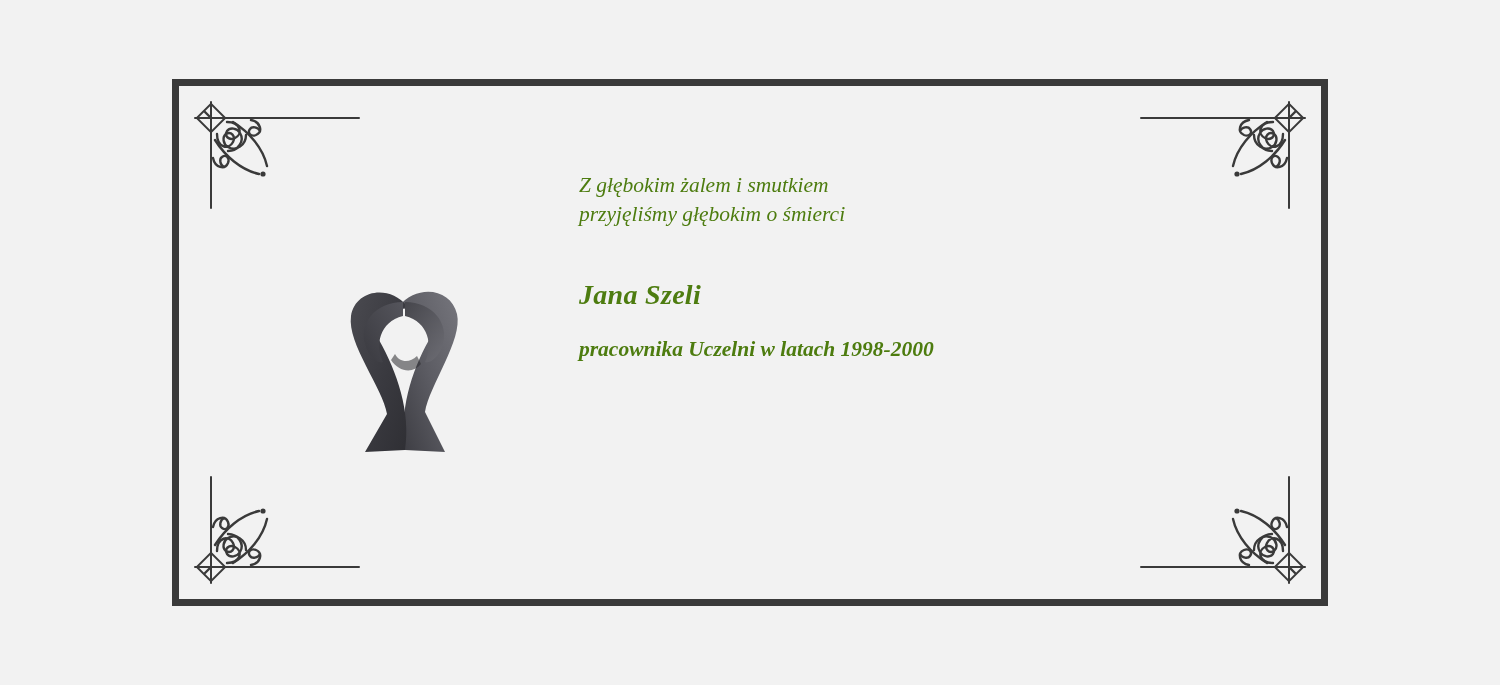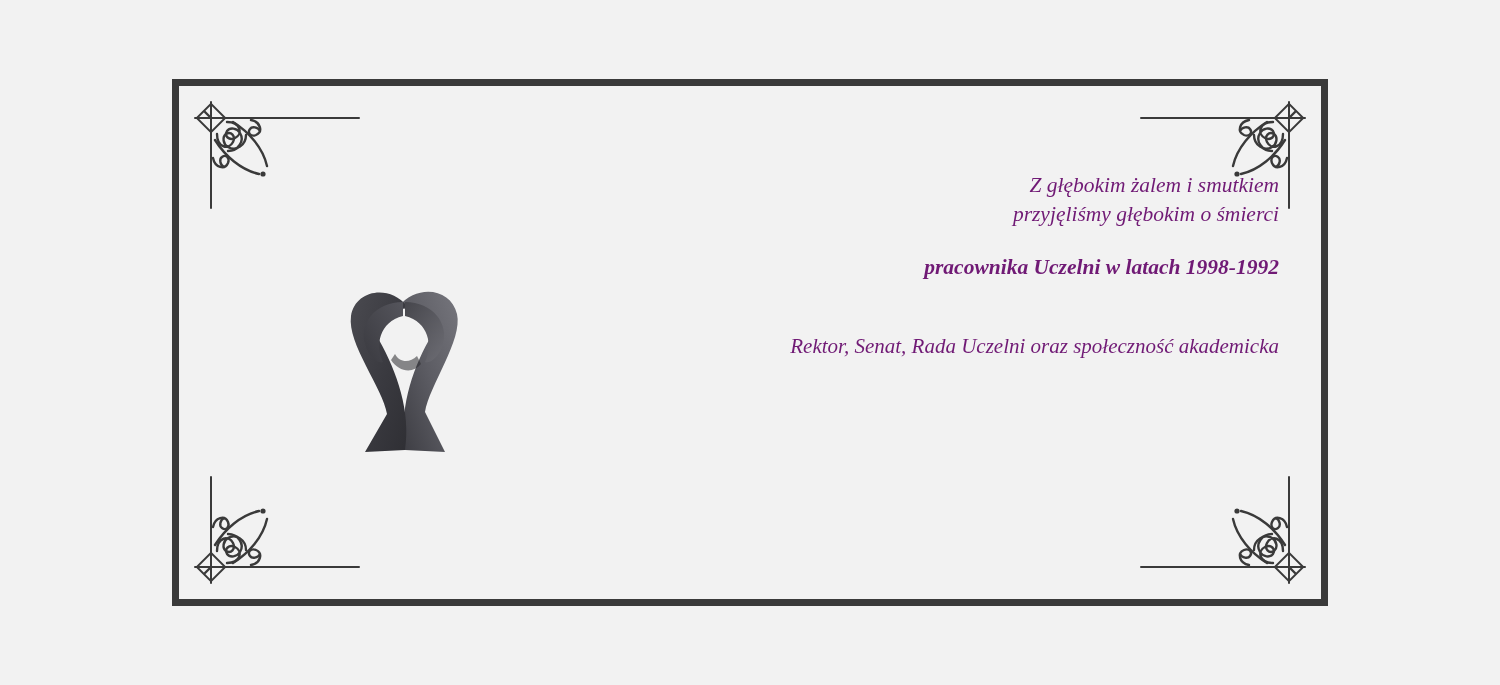--- a/index.html
+++ b/index.html
@@ -58,22 +58,22 @@
     height: 240px;
   }
   .ribbon-wrap svg { display: block; width: 260px; height: 240px; }
 
   
   .text-block {
     position: absolute;
     left: 400px;
     top: 85px;
     width: 700px;
-    text-align: right;
-    color: #701a75;
+    text-align: left;
+    color: #4d7c0f;
   }
   .lead {
     font-size: 21.5px;
     font-style: italic;
     line-height: 1.34;
     margin: 0;
   }
   .name {
     margin: 50px 0 0 0;
     font-size: 28px;
@@ -201,23 +201,23 @@
           <path d="M112 124 C120 136 134 138 142 128 L138 120 C130 128 120 126 116 118 Z" fill="#2b2b30" opacity="0.55"></path>
         </svg>
       </div>
 
       <div class="text-block">
         <p class="lead">
           <span class="line">Z głębokim żalem i smutkiem</span><br>
           <span class="line">przyjęliśmy głębokim o śmierci</span>
         </p>
 
-
-        <p class="role">pracownika Uczelni w latach 1998-1992</p>
+        <p class="name">Jana Szeli</p>
+
+        <p class="role">pracownika Uczelni w latach 1998-2000</p>
 
         <p class="closing">
-          <span class="line">Rektor, Senat, Rada Uczelni oraz społeczność akademicka</span>
         </p>
       </div>
 
     </div>
   </div>
 </div>
 
 </body></html>

